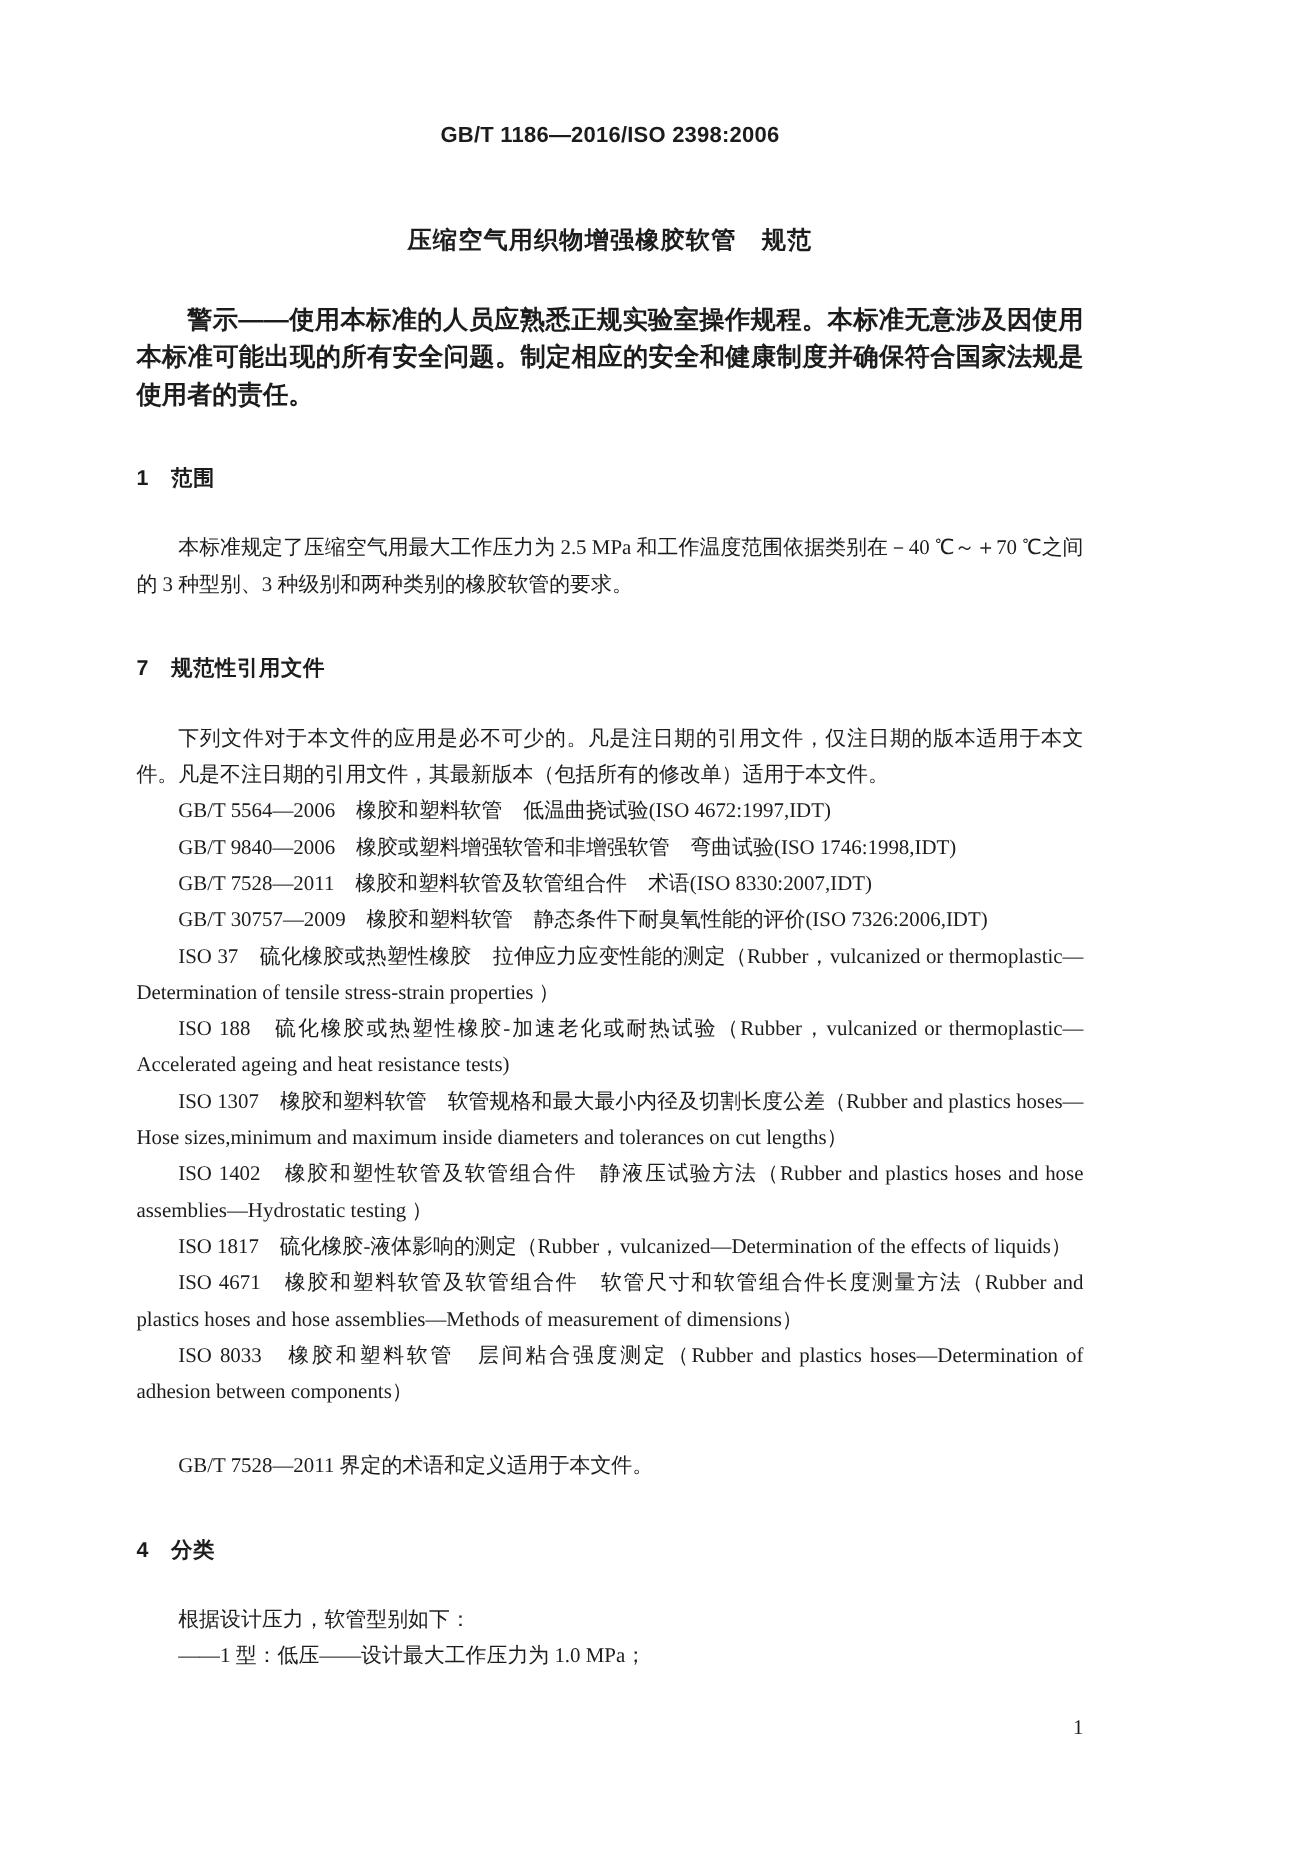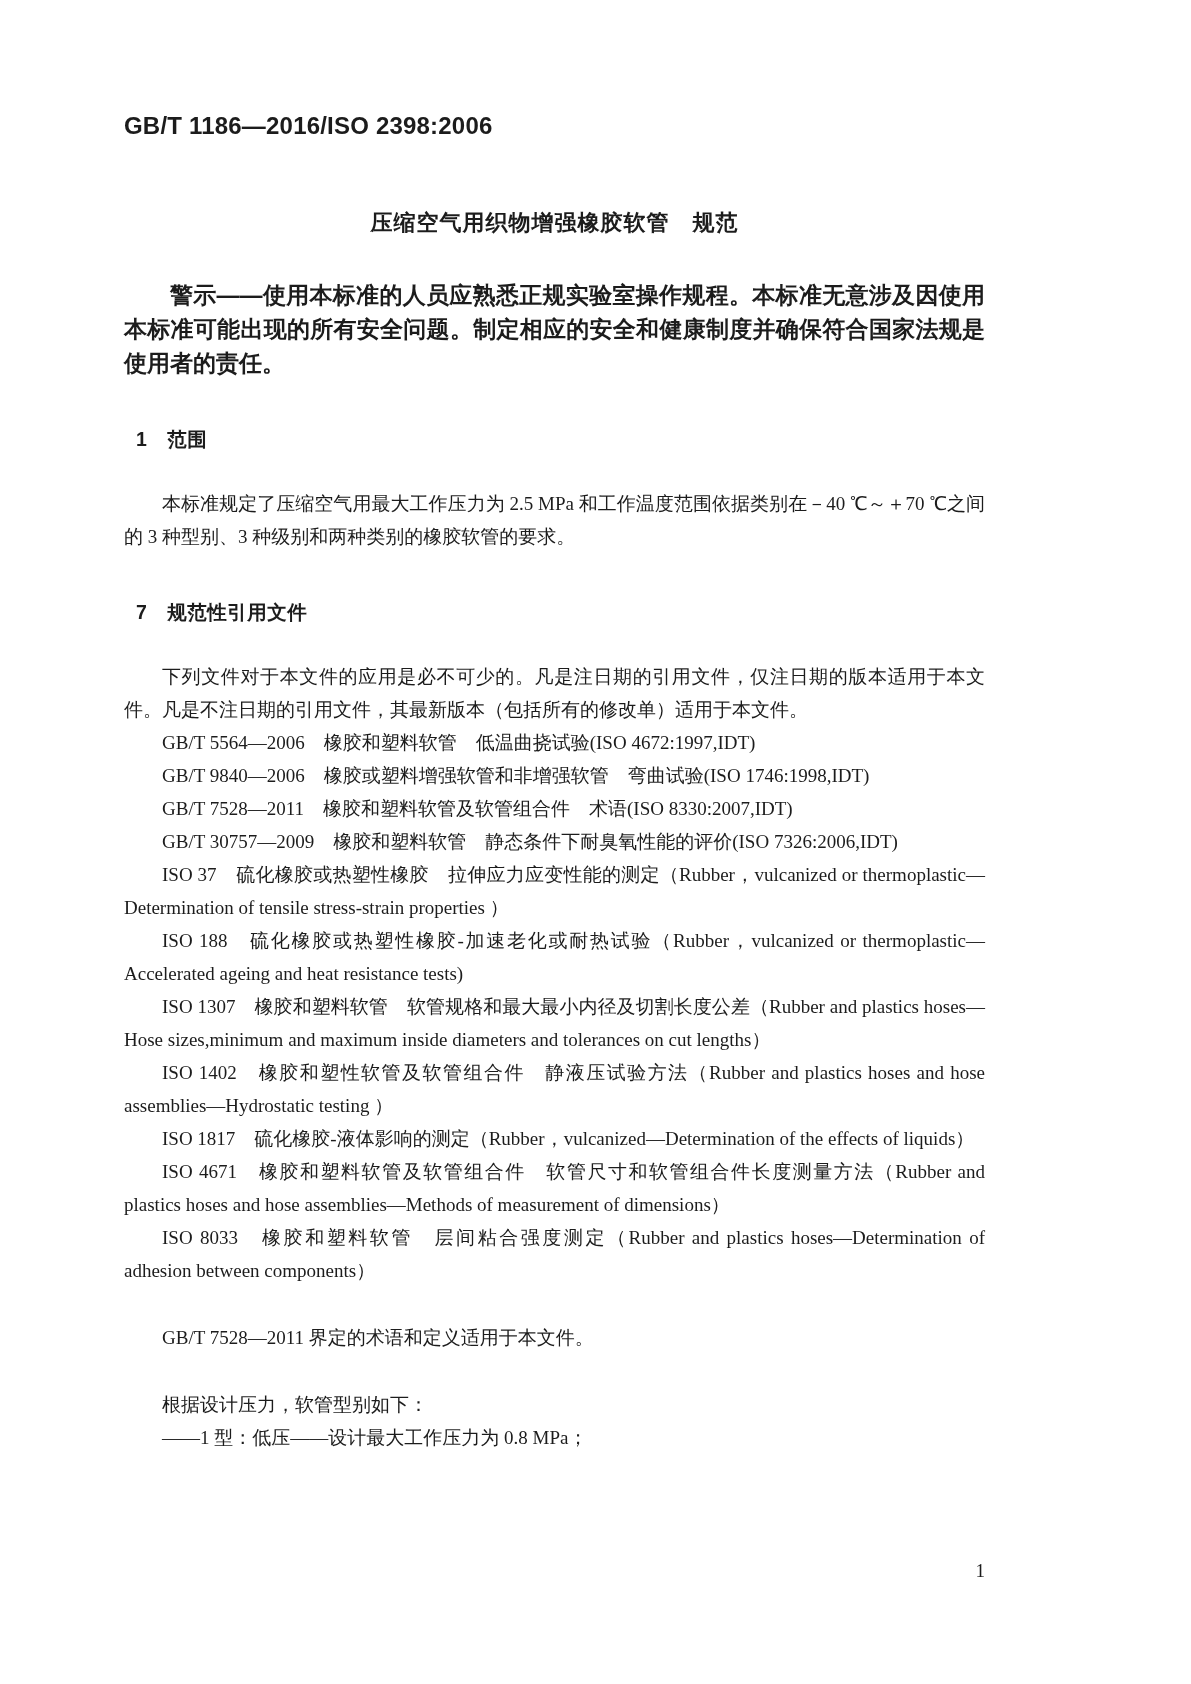--- a/index.html
+++ b/index.html
@@ -14,45 +14,45 @@
     margin: 0 auto;
     background: #ffffff;
     box-sizing: border-box;
     padding: 112px 206px 0 124px;
     font-family: "Liberation Serif", serif;
     font-size: 19px;
     color: #1c1c1c;
     overflow: hidden;
   }
   .doc-header {
-    text-align: left;
+    text-align: center;
     font-family: "Liberation Sans", sans-serif;
     font-weight: 700;
-    font-size: 24px;
+    font-size: 20px;
     letter-spacing: 0.2px;
   }
   .doc-title {
     margin: 68px 0 0 0;
     text-align: center;
     font-family: "Liberation Sans", sans-serif;
     font-weight: 700;
     font-size: 22px;
     letter-spacing: 1px;
   }
   .warning {
     margin: 40px 0 0 0;
     font-family: "Liberation Sans", sans-serif;
     font-weight: 700;
     font-size: 23px;
     line-height: 34px;
     text-indent: 2em;
     text-align: justify;
   }
   .section-heading {
-    margin: 46px 0 0 12px;
+    margin: 46px 0 0 0;
     font-family: "Liberation Sans", sans-serif;
     font-weight: 700;
     font-size: 19.5px;
     letter-spacing: 0.5px;
   }
   .body-para {
     margin: 34px 0 0 0;
     text-indent: 2em;
     text-align: justify;
     line-height: 33px;
@@ -110,20 +110,21 @@
   <p class="ref-para">ISO 188　硫化橡胶或热塑性橡胶-加速老化或耐热试验（Rubber，vulcanized or thermoplastic—Accelerated ageing and heat resistance tests)</p>
   <p class="ref-para">ISO 1307　橡胶和塑料软管　软管规格和最大最小内径及切割长度公差（Rubber and plastics hoses—Hose sizes,minimum and maximum inside diameters and tolerances on cut lengths）</p>
   <p class="ref-para">ISO 1402　橡胶和塑性软管及软管组合件　静液压试验方法（Rubber and plastics hoses and hose assemblies—Hydrostatic testing ）</p>
   <p class="ref-para">ISO 1817　硫化橡胶-液体影响的测定（Rubber，vulcanized—Determination of the effects of liquids）</p>
   <p class="ref-para">ISO 4671　橡胶和塑料软管及软管组合件　软管尺寸和软管组合件长度测量方法（Rubber and plastics hoses and hose assemblies—Methods of measurement of dimensions）</p>
   <p class="ref-para">ISO 8033　橡胶和塑料软管　层间粘合强度测定（Rubber and plastics hoses—Determination of adhesion between components）</p>
 
 
   <p class="body-para">GB/T 7528—2011 界定的术语和定义适用于本文件。</p>
 
+  <h2 class="section-heading">4　分类</h2>
 
   <p class="body-para">根据设计压力，软管型别如下：</p>
 
-  <p class="list-para">——1 型：低压——设计最大工作压力为 0.8 MPa；</p>
+  <p class="list-para">——1 型：低压——设计最大工作压力为 1.0 MPa；</p>
 
   <div class="page-number">1</div>
 
 </div>
 
 </body></html>

